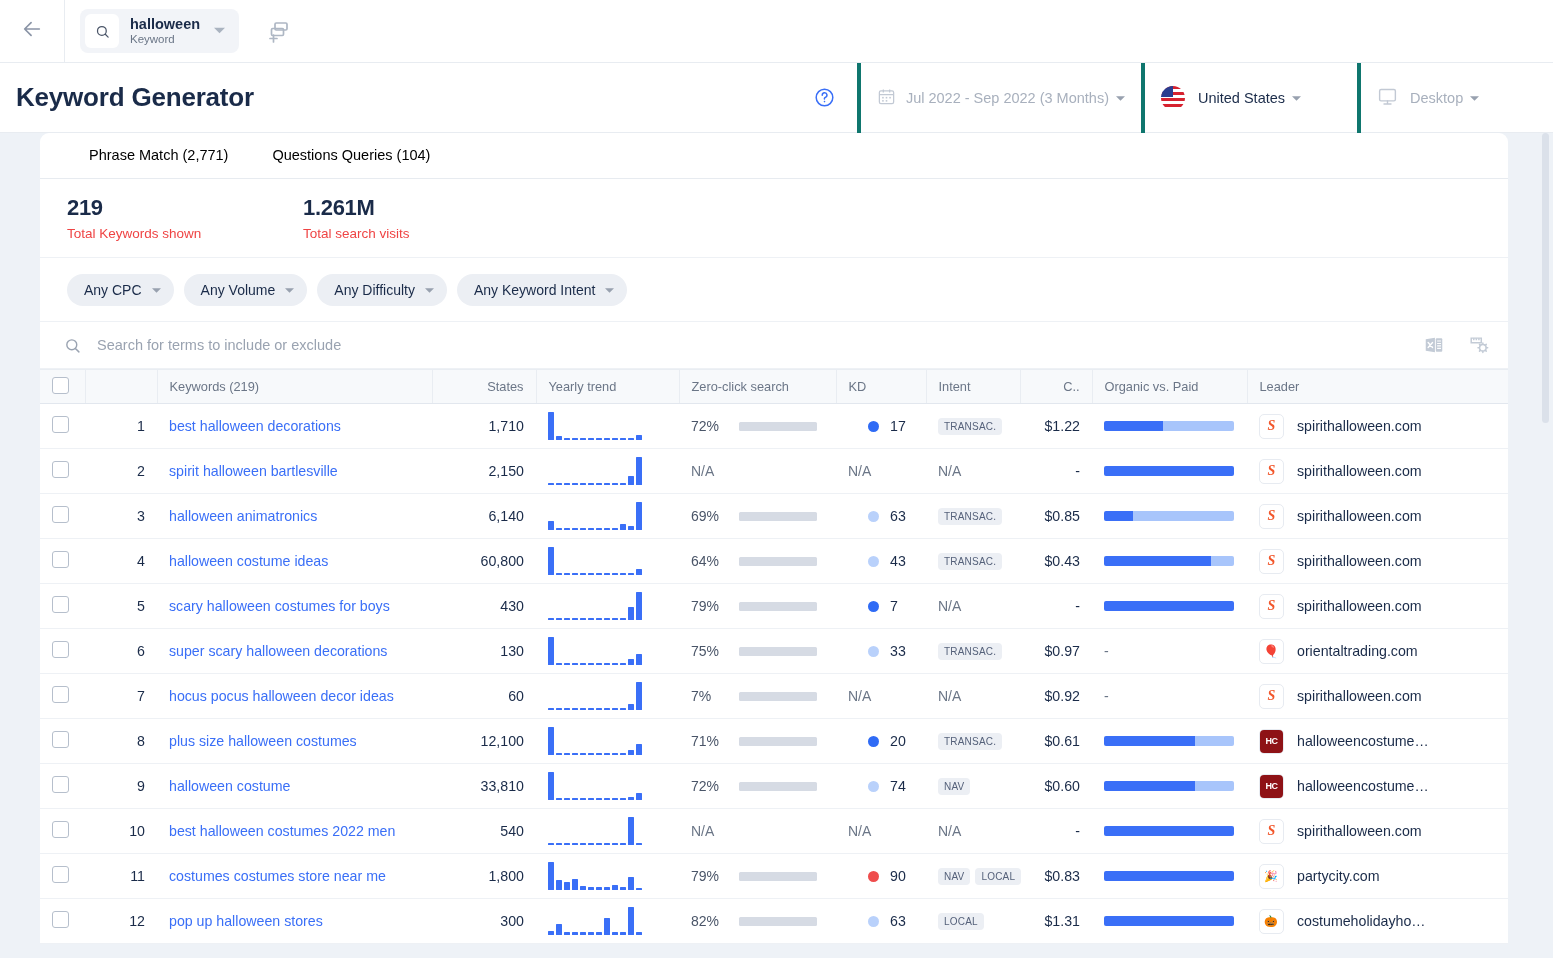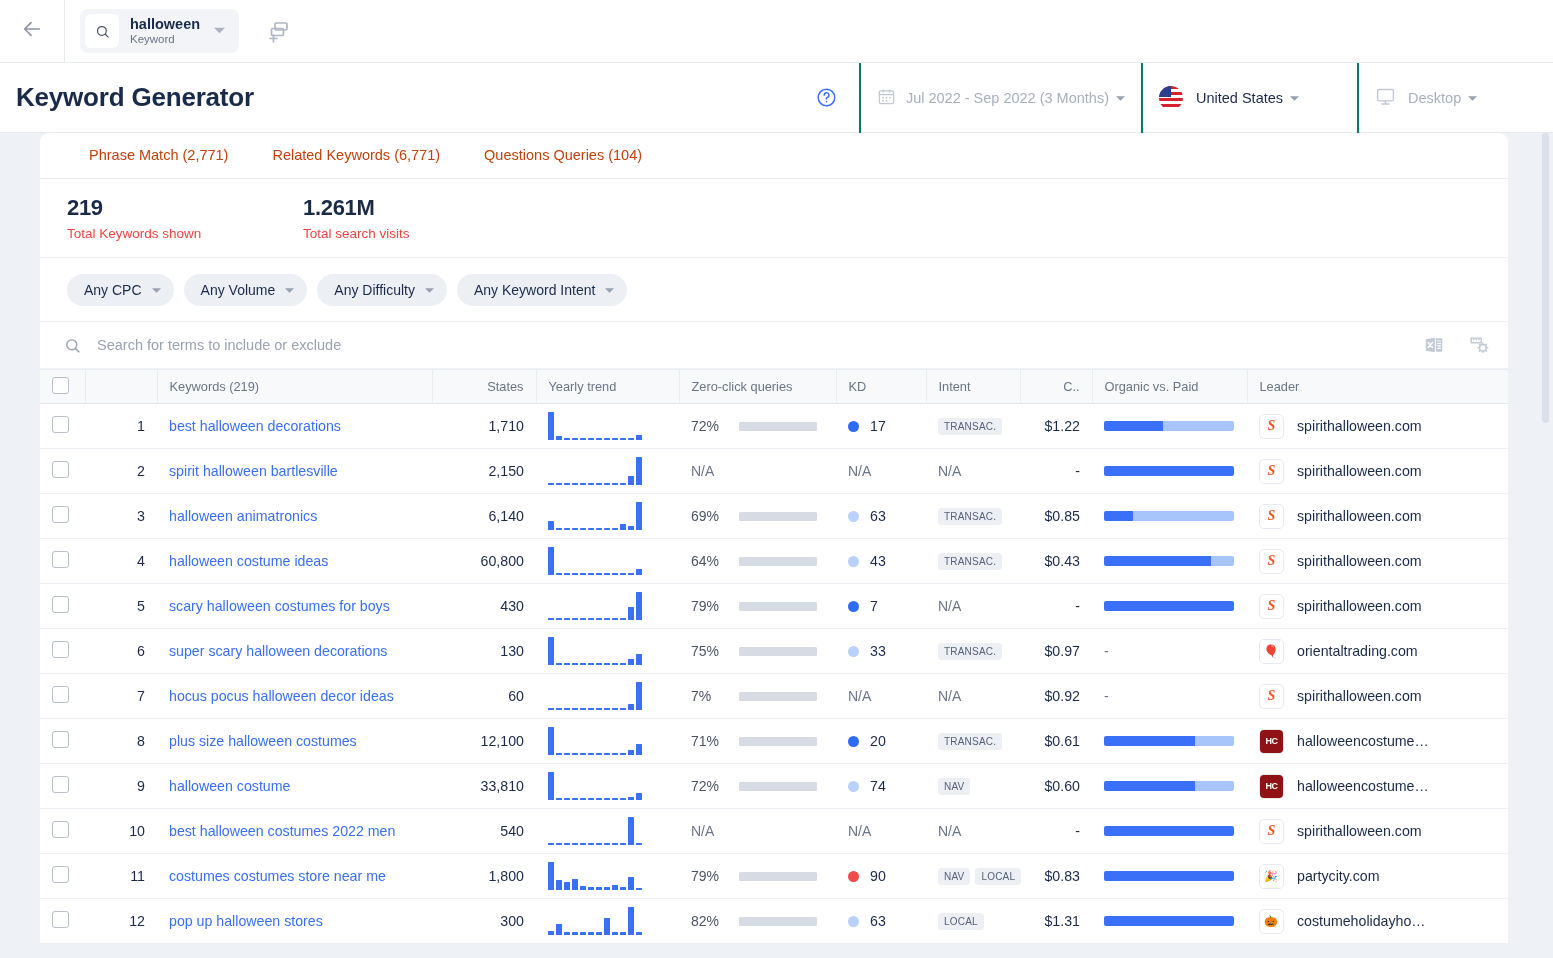--- a/index.html
+++ b/index.html
@@ -56,21 +56,21 @@
     font-size: 26px; font-weight: bold; color: #1a2b49;
     margin-left: 16px; letter-spacing: -0.2px;
   }
   .header-right { margin-left: auto; display: flex; align-items: stretch; height: 70px; }
   .help-btn {
     width: 64px; display: flex; align-items: center; justify-content: center; cursor: pointer;
   }
   .help-btn svg { width: 21px; height: 21px; }
   .hdr-ctl {
     display: flex; align-items: center;
-    border-left: 2px solid #0f766e;
+    border-left: 4px solid #0f766e;
     padding: 0 16px; cursor: pointer;
     font-size: 14.5px;
   }
   .hdr-ctl.date { color: #a8b0bd; }
   .hdr-ctl.date .cal-icon { margin-right: 10px; }
   .cal-icon svg { width: 19px; height: 19px; stroke: #c2c9d4; fill: none; stroke-width: 1.6; }
   .hdr-ctl .mini-caret { margin-left: 7px; }
   .mini-caret svg { width: 9px; height: 9px; fill: #98a1af; }
   .hdr-ctl.country { width: 216px; color: #1a2b49; }
   .flag {
@@ -93,21 +93,21 @@
     position: absolute; left: 40px; top: 0; width: 1468px;
     background: #fff;
     border-radius: 9px 9px 0 0;
     overflow: hidden;
   }
 
   
   .tabs { display: flex; height: 46px; border-bottom: 1px solid #e7ebf0; padding-left: 27px; }
   .tab {
     display: flex; align-items: center; padding: 0 22px;
-    font-size: 14.5px; color: #c2410c; cursor: pointer;
+    font-size: 14.5px; color: #000000; cursor: pointer;
     border-bottom: 3px solid transparent; margin-bottom: -1px;
   }
   .tab.active { color: #3a6ff7; font-weight: bold; border-bottom-color: #3a6ff7; }
 
   
   .stats { display: flex; height: 79px; align-items: center; padding-left: 27px;
     border-bottom: 1px solid #eef1f5; }
   .stat { margin-right: 0; }
   .stat:first-child { width: 236px; }
   .stat-value { font-size: 22px; font-weight: bold; color: #1a2b49; letter-spacing: -0.3px; }
@@ -179,21 +179,21 @@
   .spark i { display: block; width: 6px; background: #3a6ff7; border-radius: 0.5px; flex: none; }
 
   
   .zc { display: flex; align-items: center; }
   .zc-val { width: 38px; font-size: 14px; color: #4a5568; }
   .zc-bar { width: 78px; height: 9px; background: #d6dbe4; border-radius: 1.5px; margin-left: 10px; overflow: hidden;}
   .zc-fill { height: 100%; background: #3a6ff7; border-radius: 1.5px; }
   .na { color: #6b7687; font-size: 14px; }
 
   
-  .kd { display: flex; align-items: center; }
+  .kd { display: flex; align-items: center; margin-left: 20px; }
   .kd-dot { width: 11px; height: 11px; border-radius: 50%; margin-right: 11px; flex: none; }
   .kd-val { color: #1a2b49; }
 
   
   .intents { display: flex; gap: 5px; }
   .ibadge {
     background: #eceff4; border-radius: 4px; padding: 3px 6px;
     font-size: 10px; color: #55617a; letter-spacing: 0.2px; white-space: nowrap;
   }
 
@@ -315,23 +315,20 @@
 
 <div class="body-wrap">
   <div class="vscroll"></div>
   <div class="card">
 
     <div class="tabs" id="tabs">
         <div class="tab">
           <span>Phrase Match (2,771)</span>
         </div>
         <div class="tab">
-          <span>Related Keywords (6,771)</span>
-        </div>
-        <div class="tab">
           <span>Questions Queries (104)</span>
         </div>
       </div>
 
     <div class="stats" id="stats">
         <div class="stat">
           <div class="stat-value">219</div>
           <div class="stat-label">Total Keywords shown</div>
         </div>
         <div class="stat">
@@ -411,21 +408,21 @@
       </colgroup>
       <thead>
         <tr>
           <th>
             <span class="chkbox"></span>
           </th>
           <th></th>
           <th>Keywords (219)</th>
           <th class="num">States</th>
           <th>Yearly trend</th>
-          <th>Zero-click queries</th>
+          <th>Zero-click search</th>
           <th>KD</th>
           <th>Intent</th>
           <th class="num">C..</th>
           <th>Organic vs. Paid</th>
           <th class="last">Leader</th>
         </tr>
       </thead>
       <tbody id="tbody">
           <tr>
             <td><span class="chkbox"></span></td>

